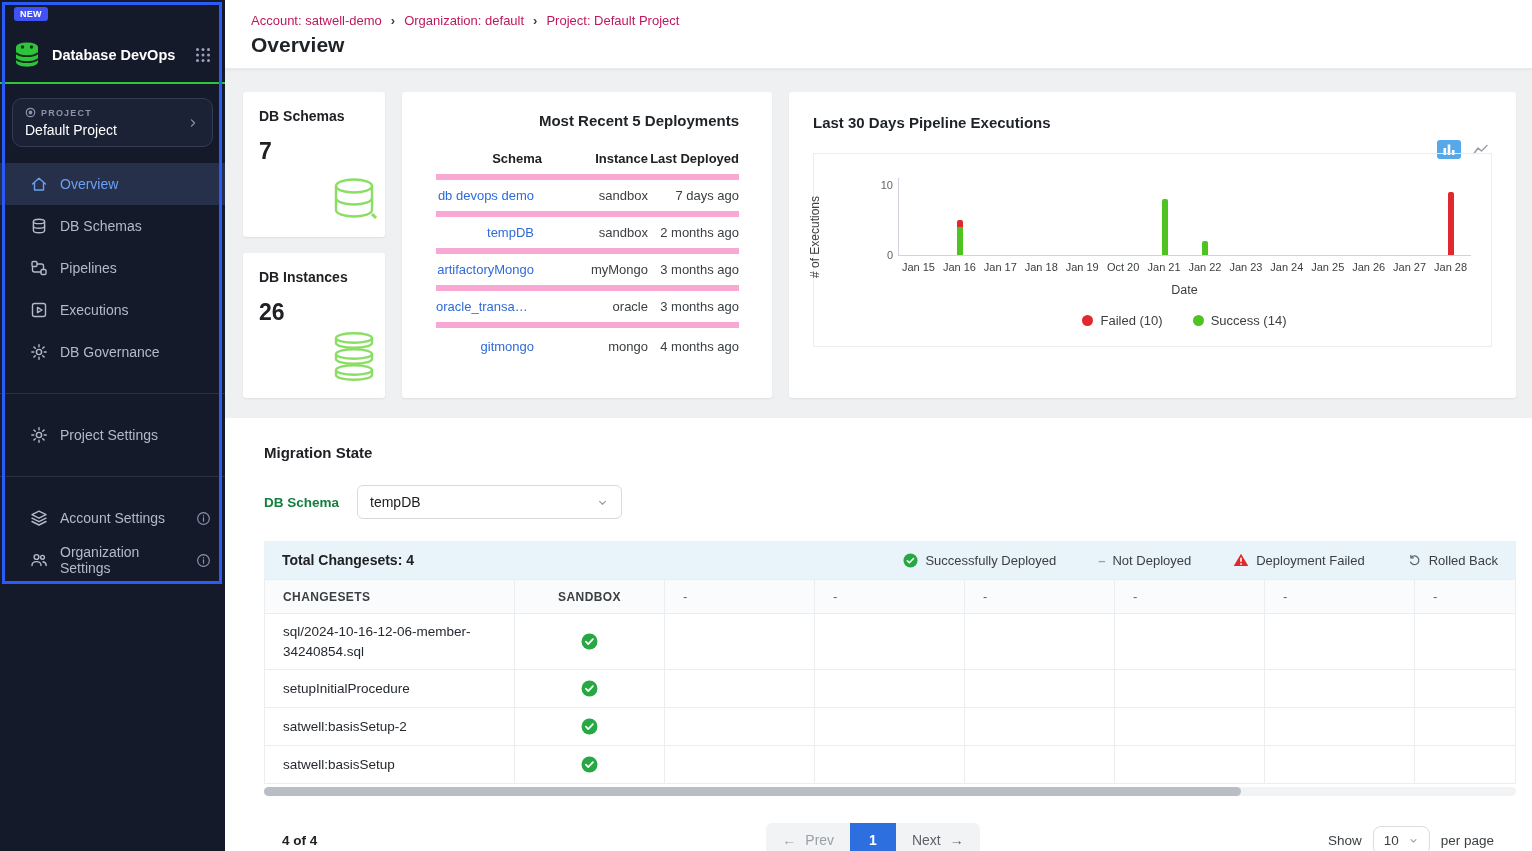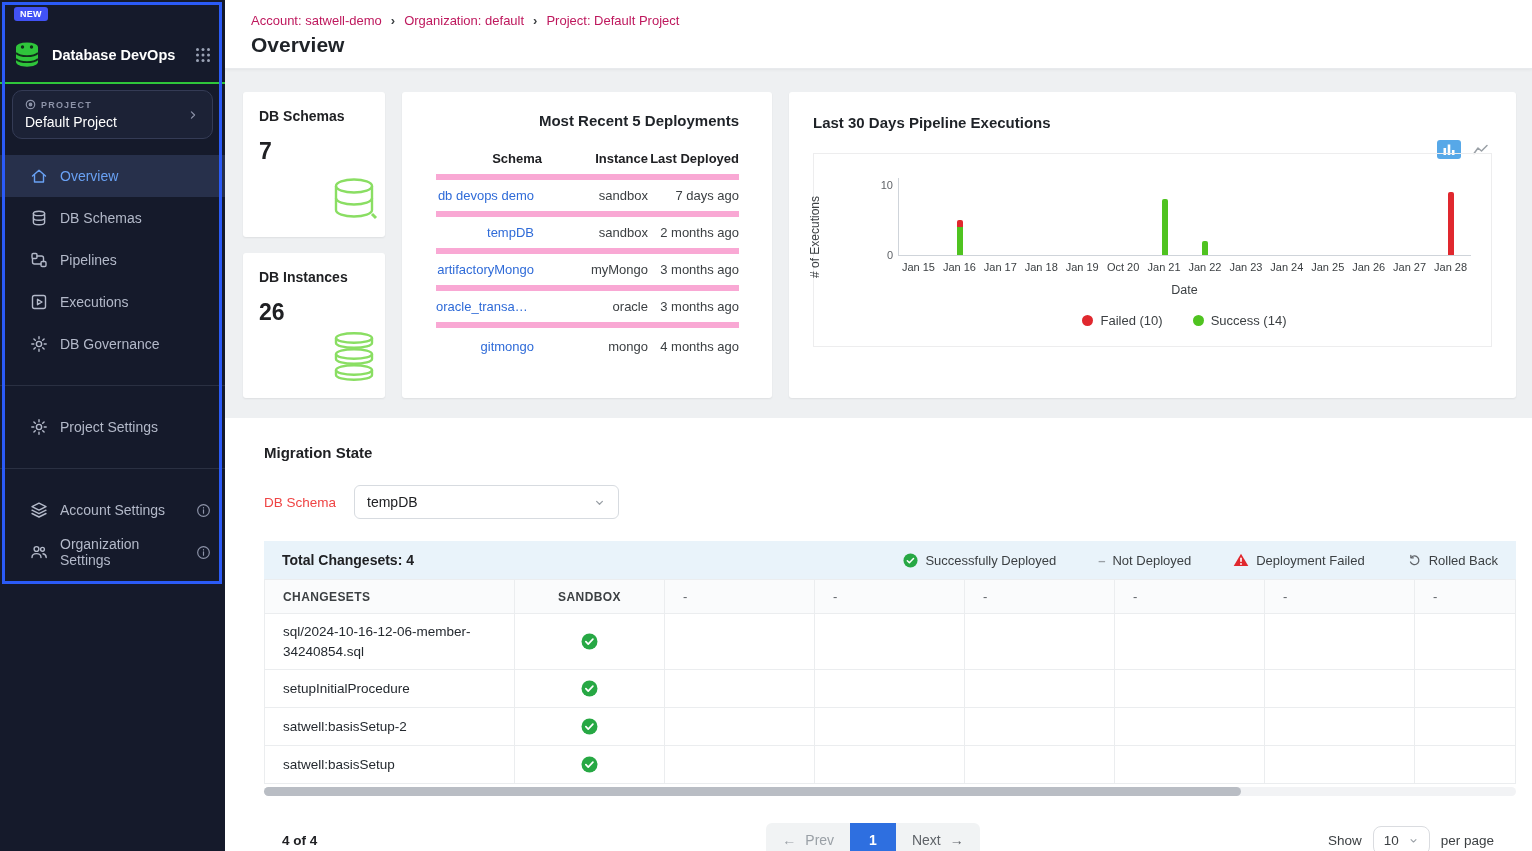--- a/index.html
+++ b/index.html
@@ -10,21 +10,21 @@
   
   .sidebar { width: 225px; flex-shrink: 0; background: #151a2b; position: relative; color: #b3b9c9; }
   .sb-highlight { position: absolute; left: 2px; top: 2px; width: 220px; height: 582px;
     border: 3px solid #2b5bf7; pointer-events: none; z-index: 6; }
   .sb-header { padding: 3px 12px 12px 12px; border-bottom: 2px solid #2fc53b; }
   .new-badge { display: inline-block; background: #4152f5; color: #fff; font-size: 9px;
     font-weight: 700; padding: 2px 6px; border-radius: 3px; margin-left: 2px; letter-spacing: .3px; }
   .brand { display: flex; align-items: center; gap: 10px; margin-top: 19px; }
   .app-title { font-size: 14.5px; font-weight: 700; color: #fff; flex: 1; }
   .grid-icon { color: #9aa2b5; display: flex; cursor: pointer; padding-right: 2px; }
-  .project-box { margin: 6px 12px 0 12px; background: #1c2236; border: 1px solid #343b55;
+  .project-box { margin: 14px 12px 0 12px; background: #1c2236; border: 1px solid #343b55;
     border-radius: 10px; padding: 8px 12px; display: flex; align-items: center;
     justify-content: space-between; cursor: pointer; }
   .ps-label { display: flex; align-items: center; gap: 5px; color: #8d93a8; font-size: 9px;
     letter-spacing: 1.2px; font-weight: 700; }
   .ps-name { font-size: 14px; color: #fff; margin-top: 4px; }
   .nav { margin-top: 16px; }
   .nav-item { display: flex; align-items: center; gap: 12px; height: 42px;
     padding: 0 14px 0 30px; font-size: 14px; color: #b3b9c9; cursor: pointer; }
   .nav-item.active { background: #27304b; color: #69a1f4; }
   .nav-item .nicon { display: flex; }
@@ -77,21 +77,21 @@
   .x-tick { position: absolute; transform: translateX(-50%); font-size: 11px; color: #3c4043; white-space: nowrap; }
   .xlabel { text-align: center; font-size: 12.5px; color: #3c4043; margin-top: 4px; }
   .chart-legend { display: flex; justify-content: center; gap: 30px; margin: 16px 0 12px 0; font-size: 13px; color: #3c4043; }
   .legend-item { display: flex; align-items: center; gap: 7px; }
   .dot { width: 11px; height: 11px; border-radius: 50%; }
 
   
   .migration { background: #fff; padding: 26px 16px 0 39px; flex: 1; }
   .mig-title { font-size: 15px; font-weight: 700; }
   .schema-row { display: flex; align-items: center; gap: 18px; margin-top: 24px; }
-  .schema-label { font-size: 13.5px; color: #ef4444; }
+  .schema-label { font-size: 13.5px; color: #15803d; font-weight: bold; }
   .select-box { width: 265px; height: 34px; border: 1px solid #d7dbe0; border-radius: 6px;
     display: flex; align-items: center; justify-content: space-between; padding: 0 12px;
     font-size: 14px; color: #202124; cursor: pointer; background: #fff; }
   .chev { color: #9aa0a6; display: flex; }
 
   .total-bar { margin-top: 22px; background: #e9f3fa; height: 38px; display: flex;
     align-items: center; justify-content: space-between; padding: 0 18px; }
   .total-label { font-size: 14px; font-weight: 700; }
   .status-legend { display: flex; gap: 42px; align-items: center; font-size: 13px; color: #3c4043; }
   .sl-item { display: flex; align-items: center; gap: 7px; }

